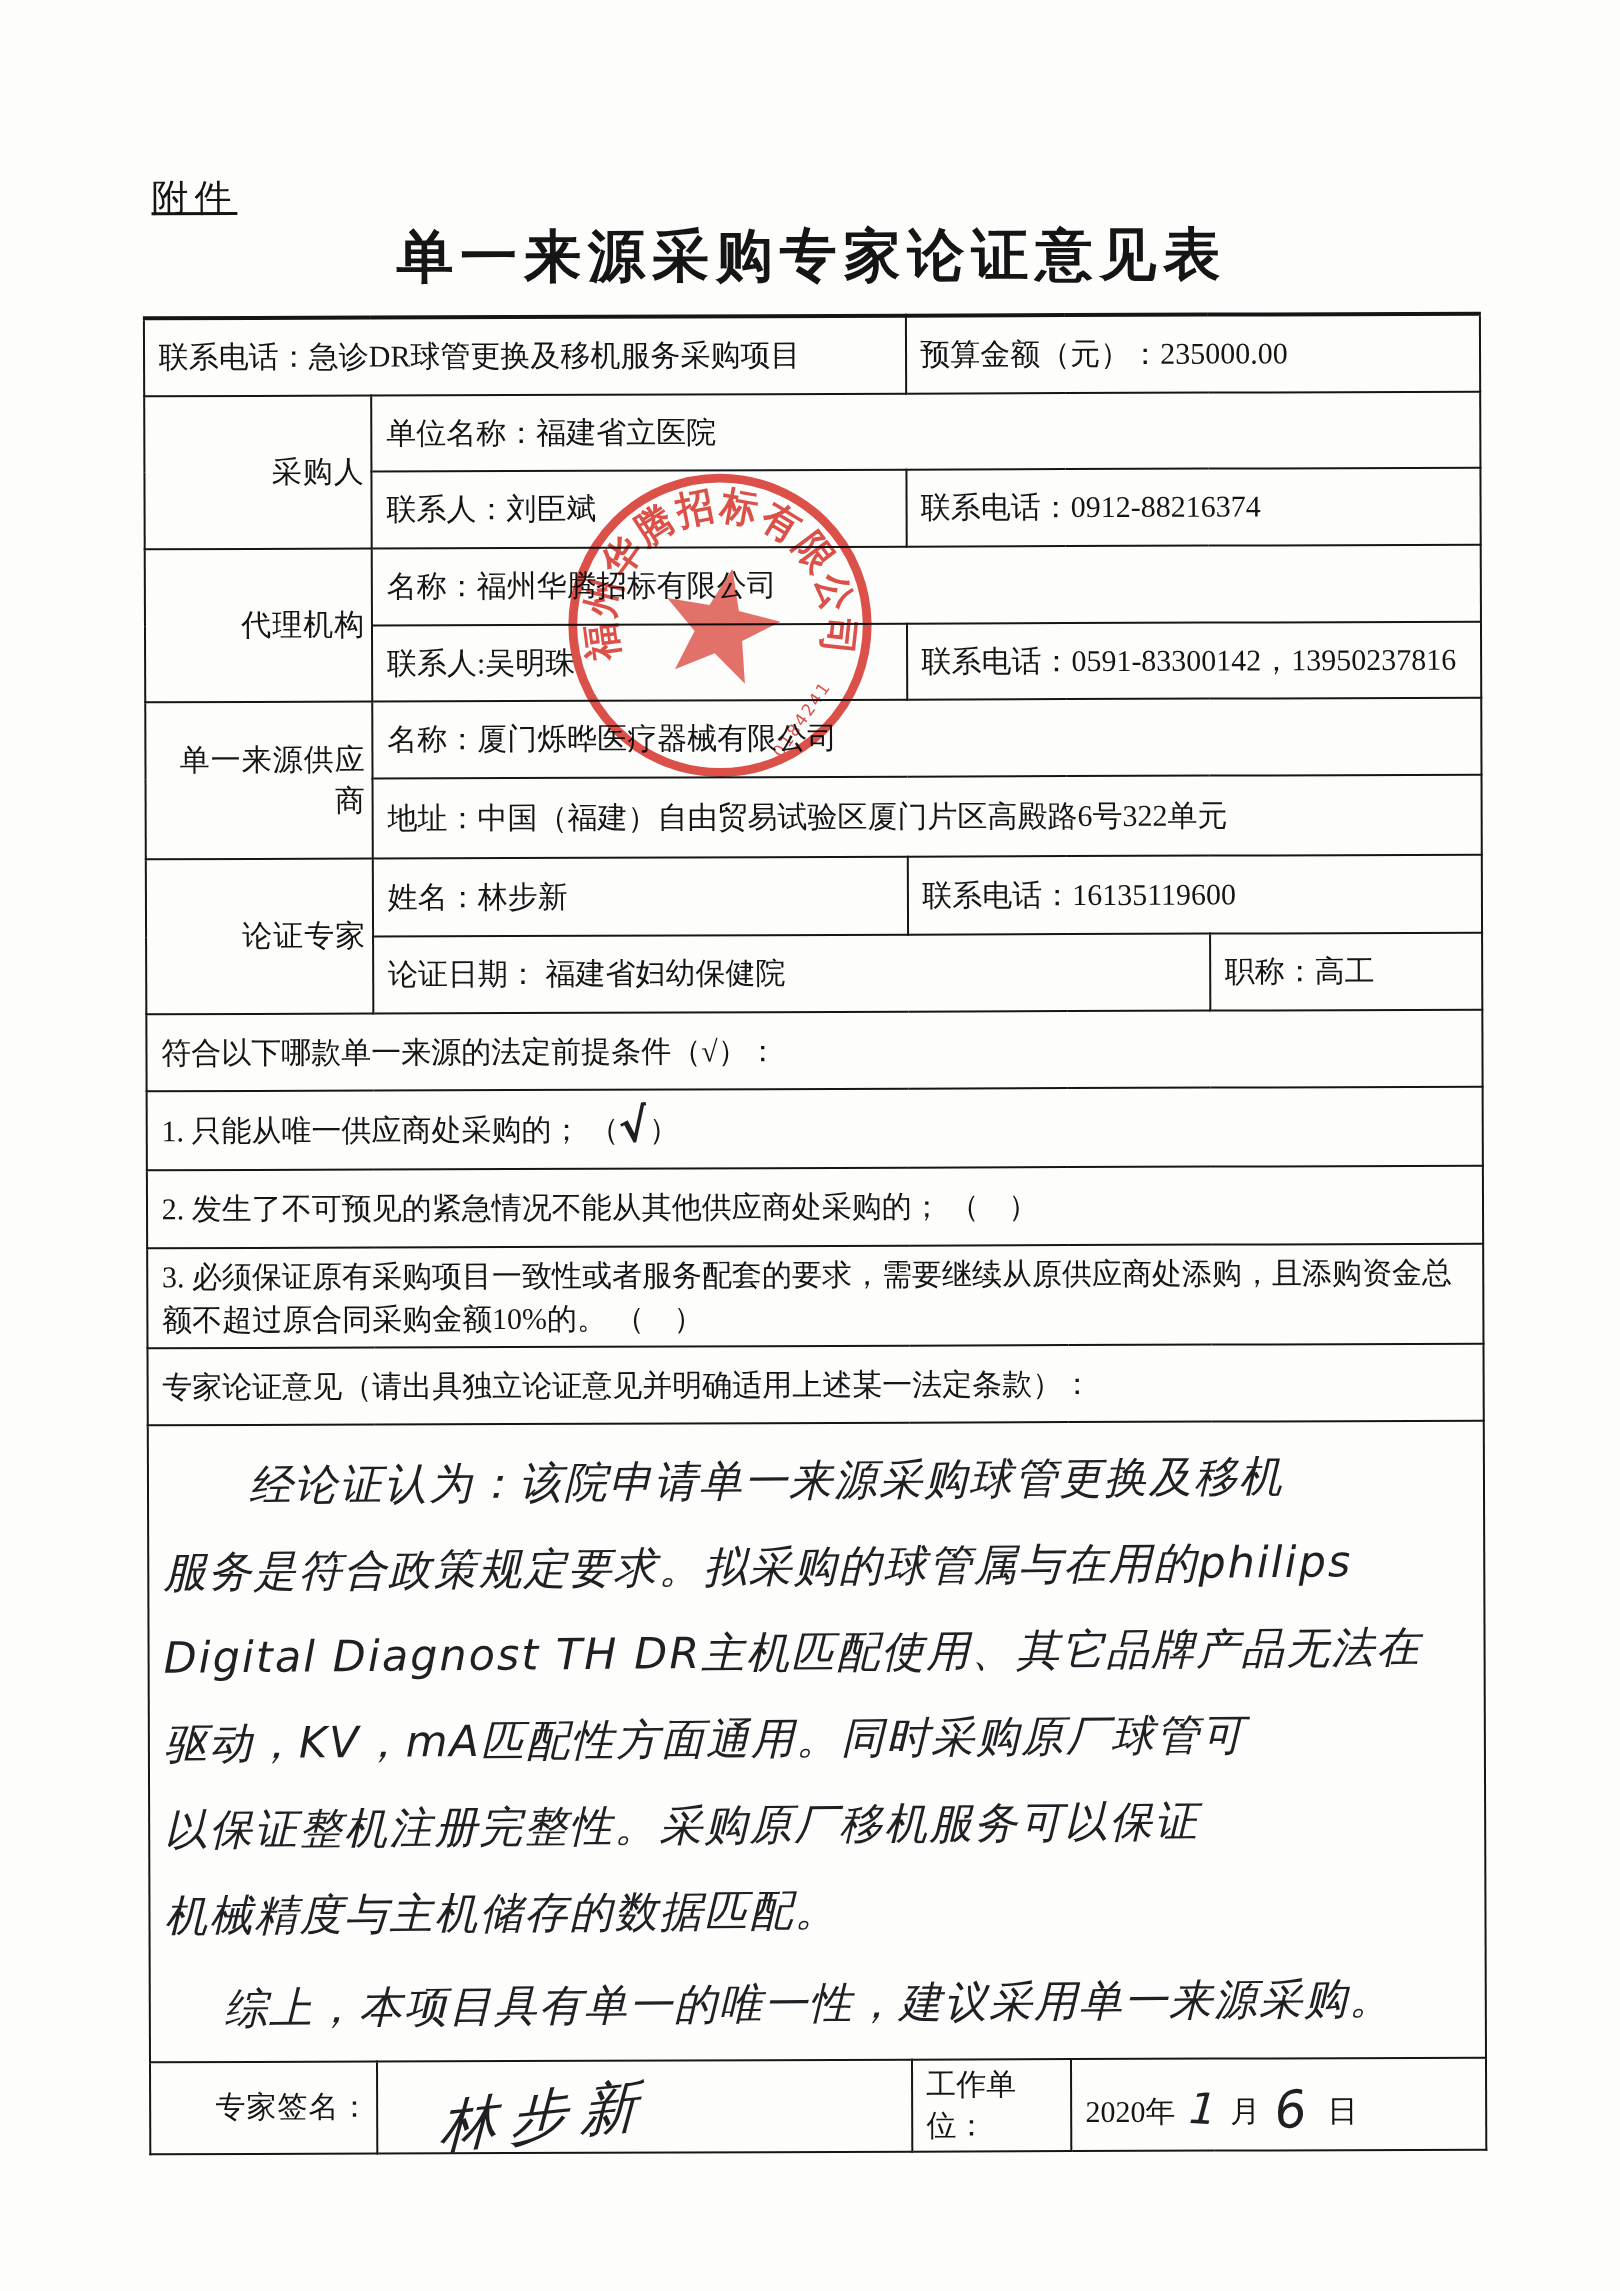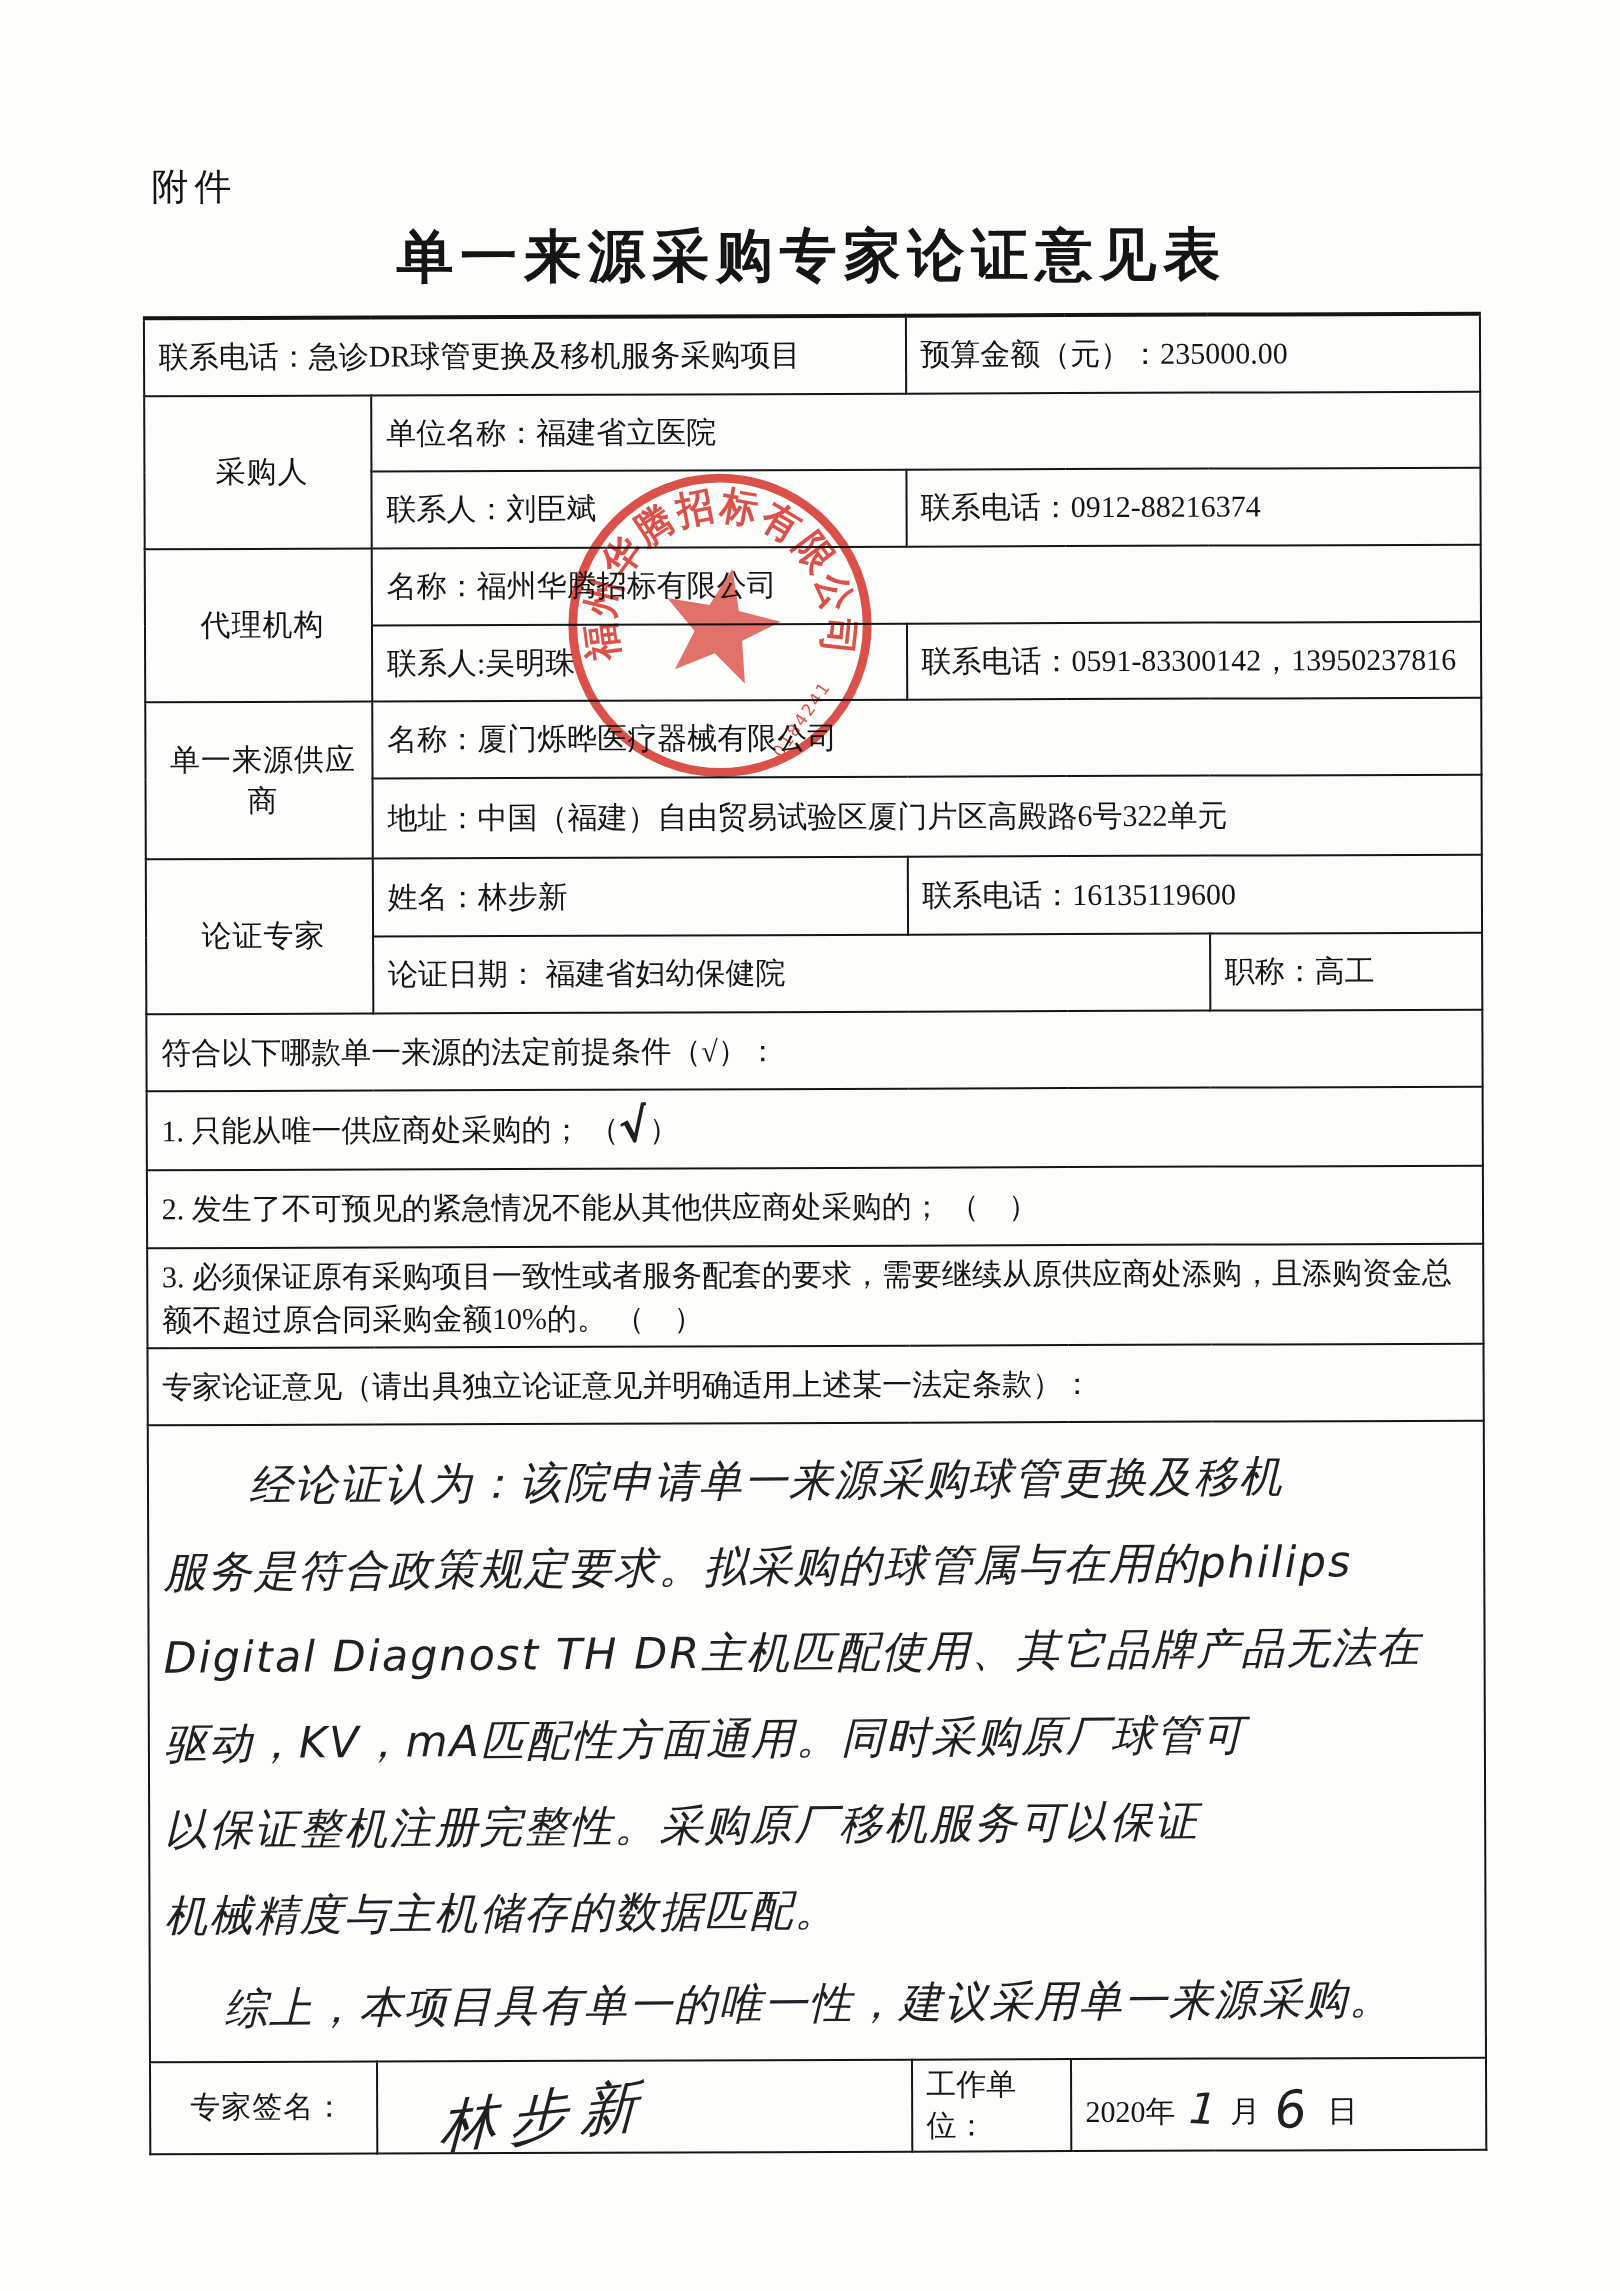--- a/index.html
+++ b/index.html
@@ -1,26 +1,26 @@
 <!DOCTYPE html>
 <html><head>
 <meta charset="utf-8">
 <style>
   html,body{margin:0;padding:0;background:#e9e9e9;}
   #doc{position:relative;width:1620px;height:2292px;background:#fdfdfc;overflow:hidden;
        font-family:"Liberation Serif","DejaVu Serif",serif;color:#151515;}
   .tilt{position:absolute;inset:0;transform:rotate(-0.2deg);transform-origin:50% 40%;}
-  .attachment{position:absolute;left:154px;top:160px;font-size:37px;letter-spacing:5.9px;}
+  .attachment{position:absolute;left:154px;top:171px;font-size:37px;letter-spacing:5.9px;text-decoration:underline;}
   .title{position:absolute;left:145px;top:218px;width:1338px;text-align:center;
          font-size:57px;font-weight:bold;letter-spacing:6.9px;}
   table.form{position:absolute;left:145px;top:314px;width:1338px;border-collapse:collapse;
              table-layout:fixed;border:2.9px solid #161616;border-top-width:4.9px;}
   table.form td{border:2px solid #161616;font-size:30px;padding:3.9px 5.9px 3.9px 13.7px;
                 vertical-align:middle;overflow:visible;}
-  td.grouplbl{text-align:center;padding-left:3.9px;letter-spacing:1px;}
+  td.grouplbl{text-align:right;padding-left:3.9px;letter-spacing:1px;}
   .lbl,.val{white-space:nowrap;}
   .cond-cell{padding-left:15.7px;line-height:1.45;}
   .paren{font-size:30px;}
   .checkbox-gap{display:inline-block;min-width:29px;text-align:center;}
   .hand{font-family:"DejaVu Sans",sans-serif;font-style:italic;color:#1f1f24;}
   .check-mark{display:inline-block;font-size:45px;line-height:0;transform:rotate(-8deg) translateY(2px);
               font-weight:bold;}
   .opinion-cell{vertical-align:top;padding:13.7px 9.8px 0 19.6px;}
   .op-line{font-size:43px;line-height:86px;letter-spacing:2px;white-space:nowrap;
            transform:rotate(-0.3deg);}

